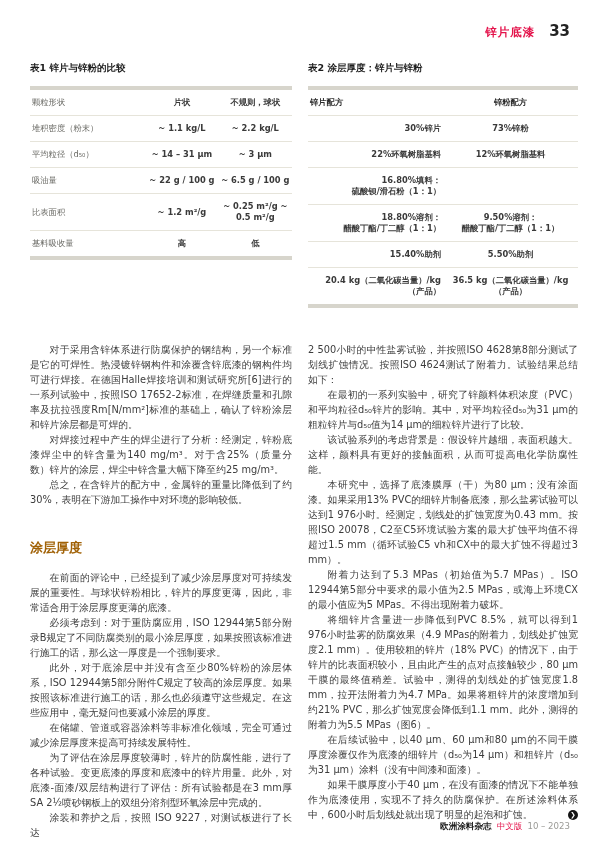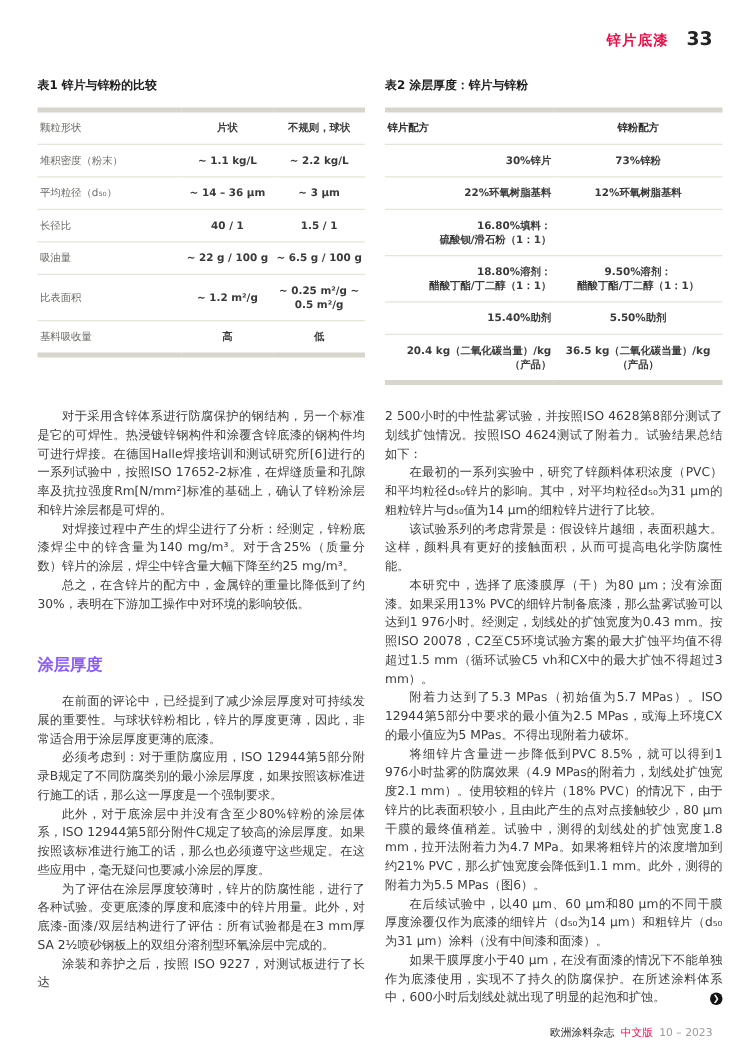--- a/index.html
+++ b/index.html
@@ -31,43 +31,43 @@
     white-space: pre-line; font-weight: normal;
   }
   tr:last-child td { border-bottom: none; }
   th { font-weight: bold; color: #2b2b2b; text-align: center; }
   th.lbl, td.lbl { text-align: left; color: #6b6b66; }
   td.val { text-align: center; color: #3a3a3a; font-weight: 600; }
   .t1 col.c1 { width: 44%; } .t1 col.c2 { width: 28%; } .t1 col.c3 { width: 28%; }
   .t2 col.c1 { width: 50%; } .t2 col.c2 { width: 50%; }
   .t2 td.lft { text-align: right; color: #3a3a3a; font-weight: 600; }
 
-  .body-text { margin-top: 8px; }
+  .body-text { margin-top: 24px; }
   .para {
     font-size: 9.8px; line-height: 15px; text-align: justify;
     text-indent: 2em; color: #3c3c3c;
   }
   .para.no-indent { text-indent: 0; }
   .section-heading {
-    color: #8b5cf6; font-weight: bold; font-size: 13px;
+    color: #a16207; font-weight: bold; font-size: 13px;
     margin: 32px 0 13px 0;
   }
   .last-para-wrap { position: relative; }
   .next-icon {
     position: absolute; right: 0; bottom: 2px;
     width: 10px; height: 10px; border-radius: 50%;
     background: #141414; color: #ffffff;
     font-size: 6.5px; line-height: 10px; text-align: center;
     font-weight: bold;
   }
   .page-footer {
     position: absolute; right: 30px; bottom: 16px;
     font-size: 8.6px; display: flex; gap: 5px; align-items: baseline;
   }
-  .page-footer .fjournal { font-weight: normal; color: #1e1e1e; }
+  .page-footer .fjournal { font-weight: bold; color: #1e1e1e; }
   .page-footer .fedition { font-weight: normal; color: #e4134b; }
   .page-footer .fissue { color: #9a9a96; text-align: center; }
 </style>
 </head>
 <body>
 
 <div class="page-header">
   <span class="htitle">锌片底漆</span>
   <span class="hpage">33</span>
 </div>
@@ -87,27 +87,22 @@
         <td class="val">片状</td>
         <td class="val">不规则，球状</td>
       </tr>
       <tr>
         <td class="lbl">堆积密度（粉末）</td>
         <td class="val">~ 1.1 kg/L</td>
         <td class="val">~ 2.2 kg/L</td>
       </tr>
       <tr>
         <td class="lbl">平均粒径（d₅₀）</td>
-        <td class="val">~ 14 – 36 μm</td>
+        <td class="val">~ 14 – 31 μm</td>
         <td class="val">~ 3 μm</td>
-      </tr>
-      <tr>
-        <td class="lbl">长径比</td>
-        <td class="val">40 / 1</td>
-        <td class="val">1.5 / 1</td>
       </tr>
       <tr>
         <td class="lbl">吸油量</td>
         <td class="val">~ 22 g / 100 g</td>
         <td class="val">~ 6.5 g / 100 g</td>
       </tr>
       <tr>
         <td class="lbl">比表面积</td>
         <td class="val">~ 1.2 m²/g</td>
         <td class="val">~ 0.25 m²/g ~
@@ -123,20 +118,21 @@
   </div>
 
   <div class="body-text">
     <p class="para">对于采用含锌体系进行防腐保护的钢结构，另一个标准是它的可焊性。热浸镀锌钢构件和涂覆含锌底漆的钢构件均可进行焊接。在德国Halle焊接培训和测试研究所[6]进行的一系列试验中，按照ISO 17652-2标准，在焊缝质量和孔隙率及抗拉强度Rm[N/mm²]标准的基础上，确认了锌粉涂层和锌片涂层都是可焊的。</p>
     <p class="para">对焊接过程中产生的焊尘进行了分析：经测定，锌粉底漆焊尘中的锌含量为140 mg/m³。对于含25%（质量分数）锌片的涂层，焊尘中锌含量大幅下降至约25 mg/m³。</p>
     <p class="para">总之，在含锌片的配方中，金属锌的重量比降低到了约30%，表明在下游加工操作中对环境的影响较低。</p>
     <h2 class="section-heading">涂层厚度</h2>
     <p class="para">在前面的评论中，已经提到了减少涂层厚度对可持续发展的重要性。与球状锌粉相比，锌片的厚度更薄，因此，非常适合用于涂层厚度更薄的底漆。</p>
     <p class="para">必须考虑到：对于重防腐应用，ISO 12944第5部分附录B规定了不同防腐类别的最小涂层厚度，如果按照该标准进行施工的话，那么这一厚度是一个强制要求。</p>
     <p class="para">此外，对于底涂层中并没有含至少80%锌粉的涂层体系，ISO 12944第5部分附件C规定了较高的涂层厚度。如果按照该标准进行施工的话，那么也必须遵守这些规定。在这些应用中，毫无疑问也要减小涂层的厚度。</p>
+    <p class="para">在储罐、管道或容器涂料等非标准化领域，完全可通过减少涂层厚度来提高可持续发展特性。</p>
     <p class="para">为了评估在涂层厚度较薄时，锌片的防腐性能，进行了各种试验。变更底漆的厚度和底漆中的锌片用量。此外，对底漆-面漆/双层结构进行了评估：所有试验都是在3 mm厚SA 2½喷砂钢板上的双组分溶剂型环氧涂层中完成的。</p>
     <p class="para">涂装和养护之后，按照 ISO 9227，对测试板进行了长达</p>
   </div>
 </div>
 
 <div class="col col-right">
   <div class="tbl-wrap">
     <div class="tbl-title">表2 涂层厚度：锌片与锌粉</div>
     <table class="t2">
       <colgroup>

